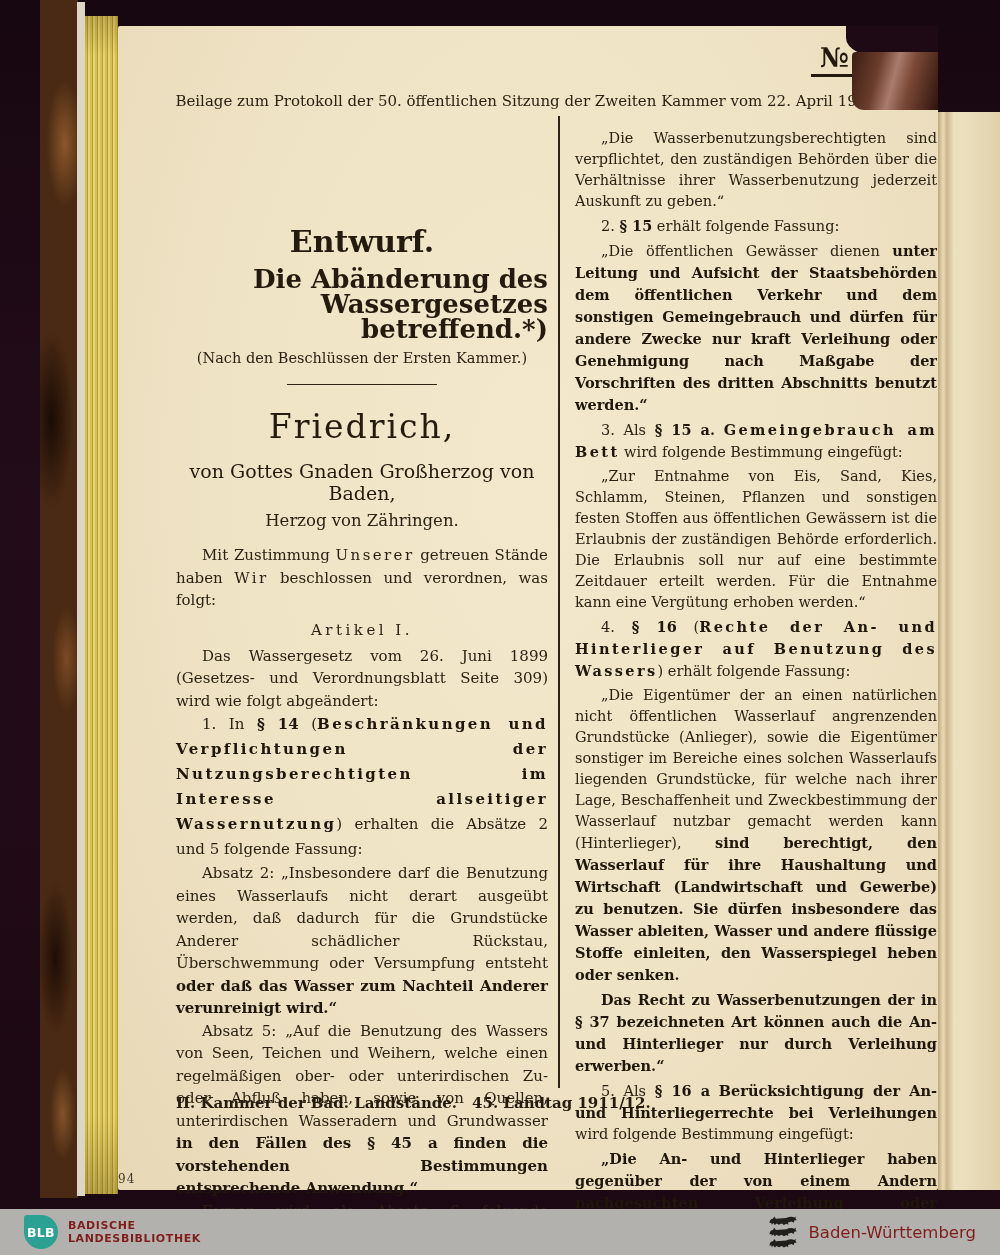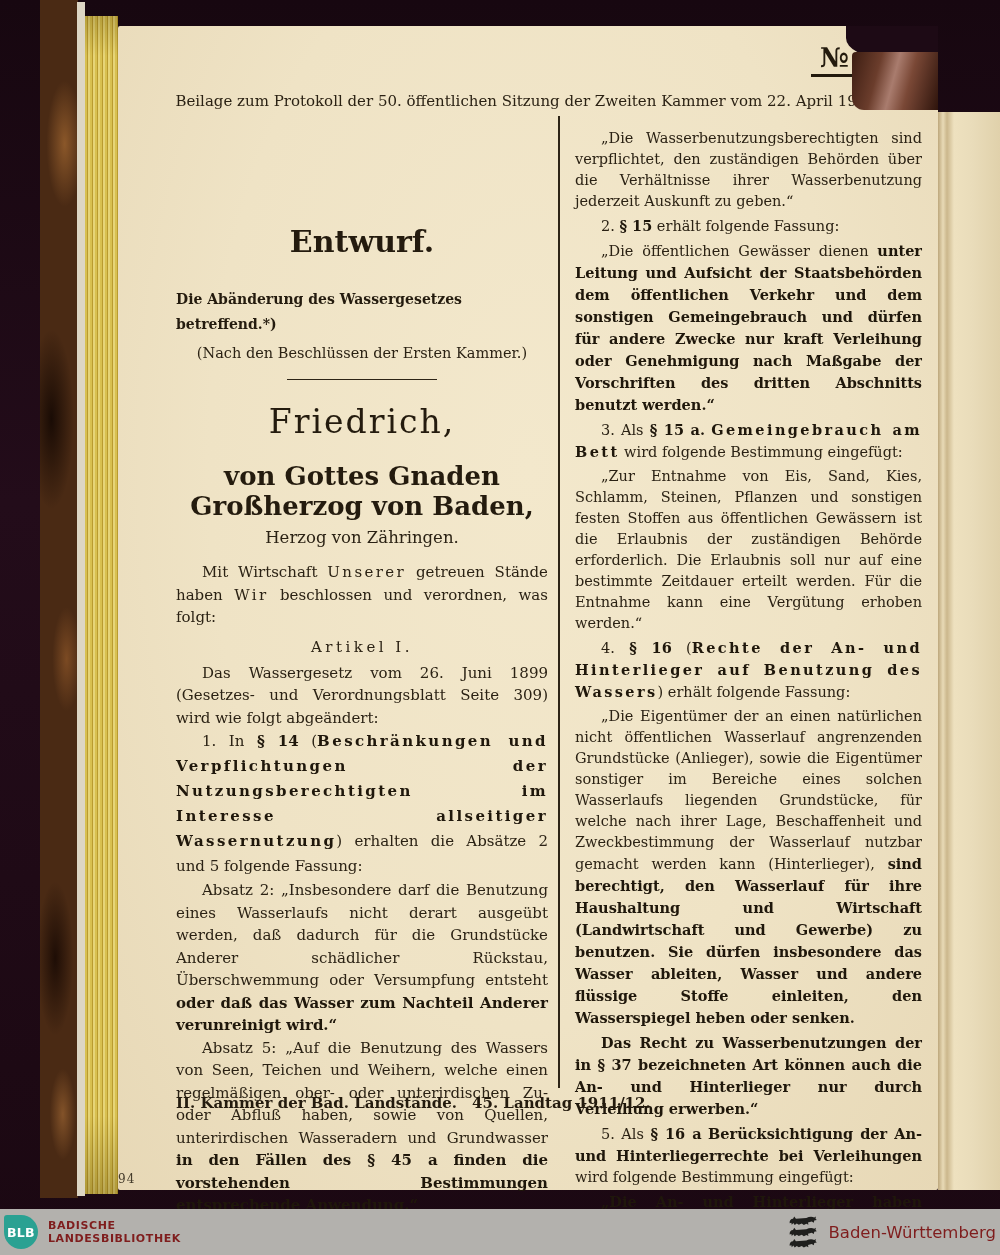--- a/index.html
+++ b/index.html
@@ -41,47 +41,47 @@
     position:absolute; left:938px; top:112px; width:62px; height:1078px;
     background: linear-gradient(90deg,#bda77c 0,#e8dab6 5px,#cbb78c 9px,#eee1bf 16px,#e9dcba 34px,#e0d1ab 62px);
   }
   
   .doc-number { position:absolute; top:16px; left:0; width:100%; text-align:right; font-size:27px; font-weight:bold; letter-spacing:1px; color:#231a0d; }
   .doc-number span { border-bottom:3px solid #231a0d; padding:0 8px 1px; }
   .session-line { position:absolute; top:66px; left:0; width:100%; text-align:center; font-size:15px; }
   .columns { position:absolute; top:90px; left:0; right:0; height:982px; display:flex; align-items:stretch; }
   .col-left { width:372px; margin-left:58px; }
   .divider { width:2px; background:#2d2416; margin-left:10px; height:972px; }
-  .col-right { flex:1; padding-left:15px; padding-right:16px; }
+  .col-right { flex:1; padding-left:15px; padding-right:1px; }
 
   .entwurf-title { margin-top:108px; text-align:center; font-size:30px; font-weight:bold; color:#241b0e; }
-  .entwurf-subject { margin-top:28px; text-align:left; font-size:14px; font-weight:bold; line-height:25px; color:#241b0e; }
+  .entwurf-subject { margin-top:8px; text-align:right; font-size:26px; font-weight:bold; line-height:25px; color:#241b0e; }
   .entwurf-note { margin-top:8px; text-align:center; font-size:14.5px; }
   .center-rule { width:150px; height:0; border-top:1.5px solid #2d2416; margin:18px auto 22px; }
   .ruler-name { text-align:center; font-size:33px; font-weight:normal; letter-spacing:2px; color:#241b0e; }
-  .ruler-title1 { margin-top:20px; text-align:center; font-size:26px; font-weight:bold; color:#241b0e; }
+  .ruler-title1 { margin-top:14px; text-align:center; font-size:19px; font-weight:normal; color:#241b0e; }
   .ruler-title2 { margin-top:7px; text-align:center; font-size:16.5px; }
   .body-p { margin:0; font-size:15px; line-height:22.5px; text-align:justify; text-indent:26px; }
   .mt14 { margin-top:14px; } .mt6 { margin-top:6px; }
   .artikel { margin-top:9px; text-align:center; font-size:15px; letter-spacing:3.5px; }
   .sp-lines { line-height:25px; }
   .footnotes { margin-top:10px; border-top:1px solid #2d2416; padding-top:6px; width:98%; }
   .fn { margin:0; font-size:13px; line-height:20px; text-align:justify; text-indent:22px; }
   .col-right .body-p { font-size:14.5px; line-height:21px; }
   .col-right .body-p + .body-p { margin-top:3px; }
   .col-right .first { margin-top:12px; }
   .seg-b { font-weight:bold; color:#1f170b; }
   .seg-sp { letter-spacing:2.4px; }
   .chamber-line { position:absolute; left:58px; top:1068px; font-size:15px; font-weight:bold; color:#241b0e; }
   .page-number { position:absolute; top:1102px; left:0; width:100%; font-size:12px; color:#453c2c; letter-spacing:1px;margin-top:44px; }
 
   
   .footer {
     position:absolute; left:0; top:1209px; width:1000px; height:46px; background:#b3b1ad;
-    display:flex; align-items:center; justify-content:space-between; padding:0 4px; box-sizing:border-box;
+    display:flex; align-items:center; justify-content:space-between; padding:0 24px; box-sizing:border-box;
     font-family:"DejaVu Sans", sans-serif;
   }
   .footer-left { display:flex; align-items:center; gap:10px; }
   .blb-logo {
     width:34px; height:34px; background:#2aa192; border-radius:3px 50% 50% 50%;
     display:flex; align-items:center; justify-content:center;
     color:#fff; font-weight:bold; font-size:12.5px; letter-spacing:.3px;
   }
   .library-name { font-size:11px; font-weight:bold; color:#7f1d1d; line-height:1.2; letter-spacing:.6px; }
   .footer-right { display:flex; align-items:center; gap:10px; }
@@ -105,21 +105,21 @@
 
     <div class="columns">
       <div class="col-left">
         <div class="entwurf-title">Entwurf.</div>
         <div class="entwurf-subject">Die Abänderung des Wassergesetzes betreffend.*)</div>
         <div class="entwurf-note">(Nach den Beschlüssen der Ersten Kammer.)</div>
         <div class="center-rule"></div>
         <div class="ruler-name">Friedrich,</div>
         <div class="ruler-title1">von Gottes Gnaden Großherzog von Baden,</div>
         <div class="ruler-title2">Herzog von Zähringen.</div>
-        <p class="body-p mt14"><span>Mit Wirtschaft </span><span class="seg-sp">Unserer</span><span> getreuen Stände haben </span><span class="seg-sp">Wir</span><span> beschlossen und verordnen, was folgt:</span></p>
+        <p class="body-p mt14"><span>Mit Zustimmung </span><span class="seg-sp">Unserer</span><span> getreuen Stände haben </span><span class="seg-sp">Wir</span><span> beschlossen und verordnen, was folgt:</span></p>
         <div class="artikel">Artikel I.</div>
         <p class="body-p mt6"><span>Das Wassergesetz vom 26. Juni 1899 (Gesetzes- und Verordnungsblatt Seite 309) wird wie folgt abgeändert:</span></p>
         <p class="body-p sp-lines"><span>1. In </span><span class="seg-b">§ 14</span><span> (</span><span class="seg-b seg-sp">Beschränkungen und Verpflichtungen der Nutzungsberechtigten im Interesse allseitiger Wassernutzung</span><span>) erhalten die Absätze 2 und 5 folgende Fassung:</span></p>
         <p class="body-p"><span>Absatz 2: „Insbesondere darf die Benutzung eines Wasserlaufs nicht derart ausgeübt werden, daß dadurch für die Grundstücke Anderer schädlicher Rückstau, Überschwemmung oder Versumpfung entsteht </span><span class="seg-b">oder daß das Wasser zum Nachteil Anderer verunreinigt wird.“</span></p>
         <p class="body-p"><span>Absatz 5: „Auf die Benutzung des Wassers von Seen, Teichen und Weihern, welche einen regelmäßigen ober- oder unterirdischen Zu- oder Abfluß haben, sowie von Quellen, unterirdischen Wasseradern und Grundwasser </span><span class="seg-b">in den Fällen des § 45 a finden die vorstehenden Bestimmungen entsprechende Anwendung.“</span></p>
         <p class="body-p"><span>Ferner wird als Absatz 6 folgende Bestimmung beigefügt:</span></p>
         <div class="footnotes">
           <p class="fn"><span>*) Regierungsseitig der </span><span class="seg-sp">Ersten</span><span> Kammer vorgelegt.</span></p>
 
         </div>

